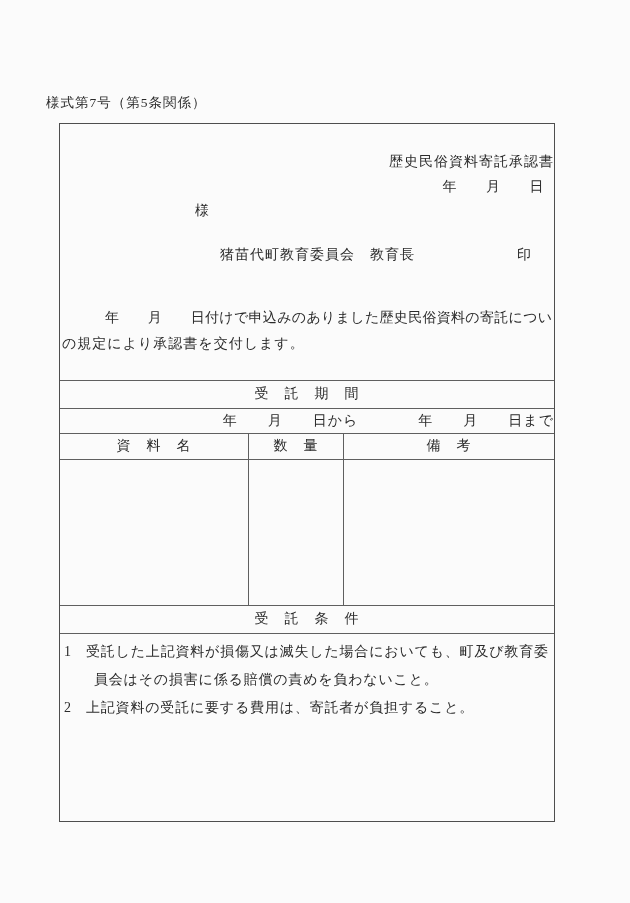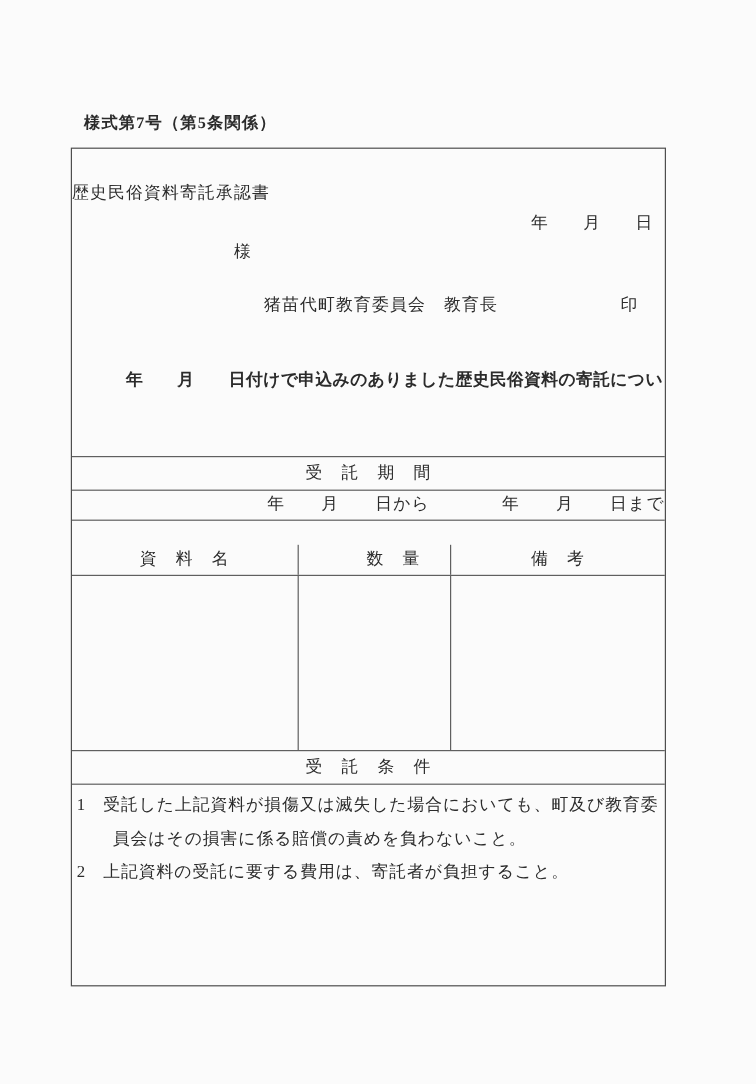--- a/index.html
+++ b/index.html
@@ -5,69 +5,69 @@
   html,body{margin:0;padding:0;}
   body{
     width:630px;height:903px;overflow:hidden;
     background:#fbfbfb;
     font-family:"Liberation Serif","DejaVu Serif",serif;
     color:#2b2b2b;
     font-size:14px;
   }
   .page{position:relative;width:630px;height:903px;}
   .form-label{
-    position:absolute;left:70px;top:94px;
-    font-size:13.5px;letter-spacing:1px;line-height:18px;white-space:nowrap;font-weight:bold;
+    position:absolute;left:46px;top:94px;
+    font-size:13.5px;letter-spacing:1px;line-height:18px;white-space:nowrap;
   }
   .doc-box{
     position:absolute;left:59px;top:123px;
     width:494px;height:697px;
     border:1px solid #4e4e4e;
   }
   .title{
     position:absolute;left:0;right:0;top:28px;
-    text-align:left;letter-spacing:1px;line-height:20px;
+    text-align:right;letter-spacing:1px;line-height:20px;
   }
   .date-line{
     position:absolute;right:10px;top:53px;
     text-align:left;letter-spacing:0.5px;line-height:20px;white-space:nowrap;
   }
   .addressee{
     position:absolute;left:135px;top:77px;line-height:20px;
   }
   .issuer{
     position:absolute;left:160px;top:121px;
     letter-spacing:1px;line-height:20px;white-space:nowrap;
   }
   .seal{
     position:absolute;left:457px;top:121px;line-height:20px;
   }
   .body-text{
     position:absolute;left:2px;right:0;top:181px;
     line-height:26px;
   }
   .body-text div{white-space:nowrap;}
-  .body-l1{letter-spacing:0.3px;font-weight:bold;}
+  .body-l1{letter-spacing:0.3px;}
   .body-l2{letter-spacing:1.8px;}
   .body-l3{letter-spacing:1px;}
   .table{
     position:absolute;left:0;right:0;top:256px;bottom:0;
   }
-  .row{border-bottom:1px solid #5f5f5f;}
+  .row{border-bottom:1px solid #5f5f5f;font-family:Liberation Mono, monospace;}
   .rowA{
     border-top:1px solid #5f5f5f;
     height:27px;line-height:27px;text-align:center;letter-spacing:1px;
   }
   .rowB{height:24px;line-height:24px;text-align:right;letter-spacing:1px;white-space:nowrap;}
-  .rowC{height:25px;line-height:25px;display:flex;margin-top:20px;}
+  .rowC{height:25px;line-height:25px;display:flex;}
   .rowD{height:145px;display:flex;}
   .rowE{height:27px;line-height:27px;text-align:center;letter-spacing:1px;}
   .cell{text-align:center;letter-spacing:1px;}
   .c1{width:188px;}
-  .c2{width:94px;border-left:1px solid #5f5f5f;padding-left:32px;}
+  .c2{width:94px;border-left:1px solid #5f5f5f;}
   .c3{flex:1;border-left:1px solid #5f5f5f;}
   .conditions{
     padding:4px 8px 0 4px;
     line-height:28px;letter-spacing:0.8px;
   }
   .cond-row{display:flex;}
   .cond-num{flex:none;width:22px;}
   .cond-text{flex:1;white-space:nowrap;}
   .cond-cont{margin-left:30px;white-space:nowrap;}
 </style>
@@ -84,20 +84,21 @@
 
     <div class="date-line">年　　月　　日</div>
 
     <div class="addressee">様</div>
 
     <div class="issuer">猪苗代町教育委員会　教育長</div>
     <div class="seal">印</div>
 
     <div class="body-text">
       <div class="body-l1">　　　年　　月　　日付けで申込みのありました歴史民俗資料の寄託につい</div>
+      <div class="body-l3">の規定により承認書を交付します。</div>
     </div>
 
     <div class="table">
 
       <div class="row rowA">受　託　期　間</div>
 
       <div class="row rowB">年　　月　　日から　　　　年　　月　　日まで</div>
 
       <div class="row rowC">
         <div class="cell c1">資　料　名</div>

